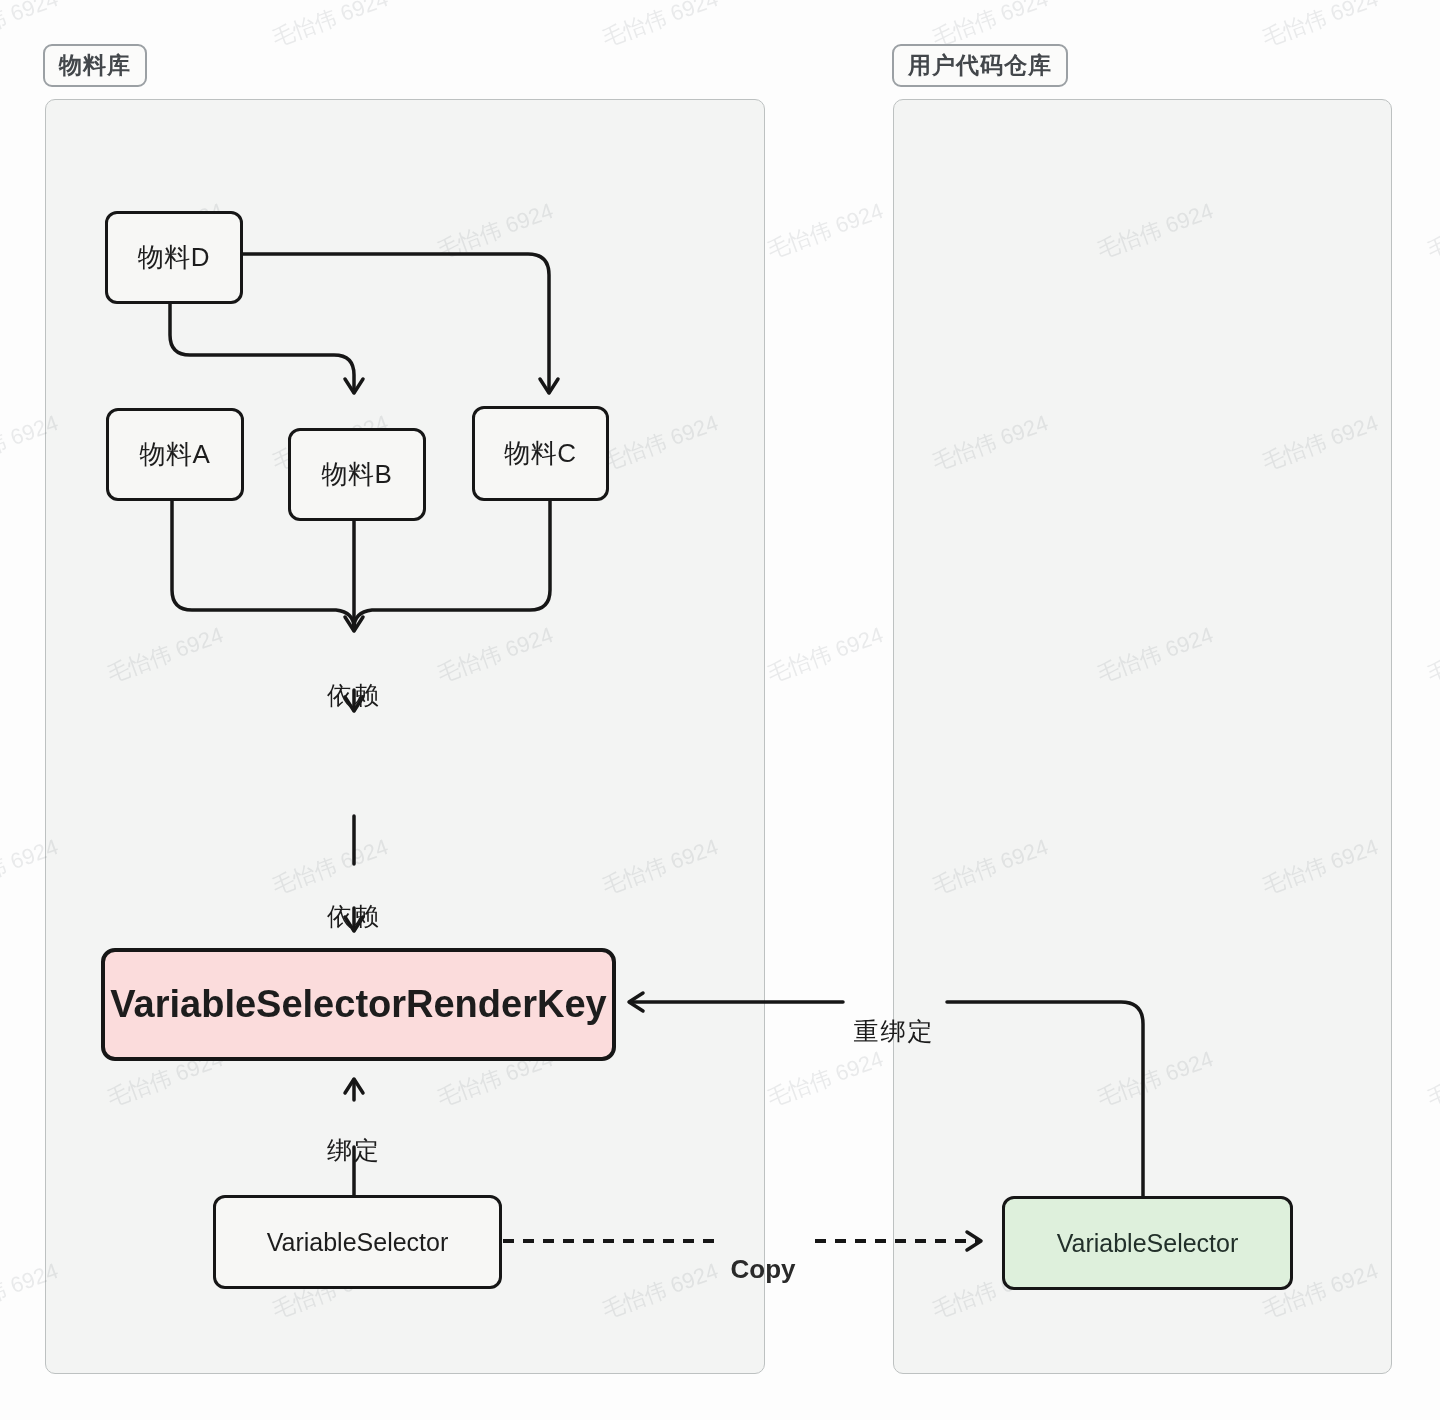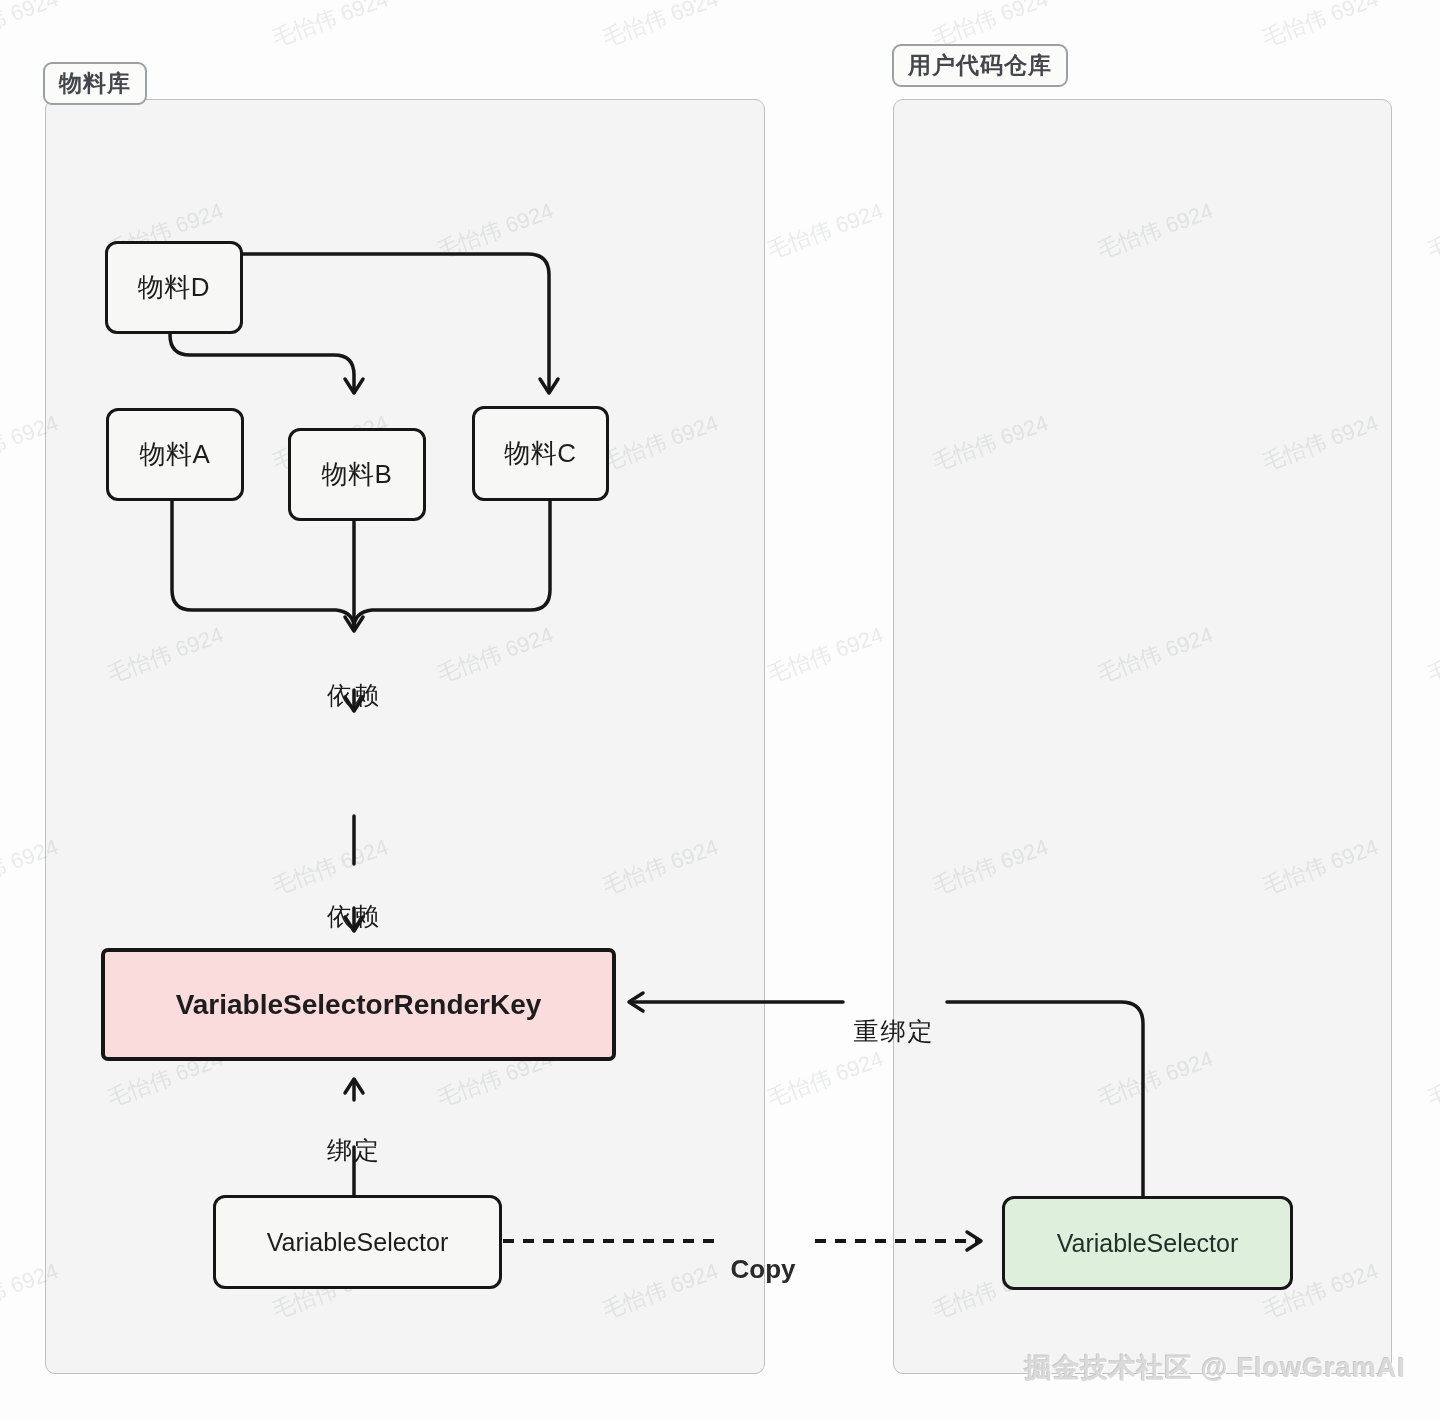--- a/index.html
+++ b/index.html
@@ -25,21 +25,21 @@
   
   .group-label{
     position:absolute;
     background:#fbfbfa;
     border:2px solid #9ba0a4;
     border-radius:9px;
     padding:4px 14px;
     font-size:23px;font-weight:bold;color:#43474b;
     z-index:5;letter-spacing:1px;
   }
-  .group-label.left{left:43px;top:44px;margin-top:18px;}
+  .group-label.left{left:43px;top:44px;}
   .group-label.right{left:892px;top:44px;}
 
   
   .wm-layer{position:absolute;inset:0;z-index:2;pointer-events:none;}
   .wm{
     position:absolute;white-space:nowrap;
     font-size:22px;font-weight:500;
     color:rgba(90,97,110,0.12);
     transform:rotate(-20deg);
   }
@@ -54,26 +54,26 @@
     position:absolute;
     display:flex;align-items:center;justify-content:center;
     background:#f7f7f5;
     border:3.5px solid #161616;
     border-radius:12px;
     font-size:26px;color:#1d1d1d;font-weight:500;
     z-index:4;letter-spacing:0.5px;
   }
   .node.pink{background:var(--pink,#fbdcdc);}
   .node.green{background:var(--green,#def0dc);font-weight:400;color:#22302a;}
-  .node.d{left:105px;top:211px;width:132px;height:87px;margin-top:30px;}
+  .node.d{left:105px;top:211px;width:132px;height:87px;}
   .node.a{left:106px;top:408px;width:132px;height:87px;}
   .node.b{left:288px;top:428px;width:132px;height:87px;}
   .node.c{left:472px;top:406px;width:131px;height:89px;}
   .node.inject{left:176px;top:727px;width:357px;height:89px;font-size:23px;font-weight:bold;letter-spacing:0;}
-  .node.renderkey{left:101px;top:948px;width:507px;height:105px;border-width:4px;border-radius:7px;font-size:28px;font-weight:bold;letter-spacing:0;}
+  .node.renderkey{left:101px;top:948px;width:507px;height:105px;border-width:4px;border-radius:14px;font-size:38px;font-weight:bold;letter-spacing:0;}
   .node.vsel-left{left:213px;top:1195px;width:283px;height:88px;font-weight:400;letter-spacing:0;font-size:25px;}
   .node.vsel-right{left:1002px;top:1196px;width:285px;height:88px;font-size:25px;letter-spacing:0;}
 
   
   .edge-label{
     position:absolute;transform:translate(-50%,-50%);
     font-size:25px;font-weight:500;color:#1b1b1b;
     z-index:5;letter-spacing:2px;white-space:nowrap;margin-top:29px;
   }
   .edge-label.latin{letter-spacing:0;font-weight:700;font-size:26px;color:#2a2a2a;}
@@ -169,15 +169,14 @@
   <div class="node pink renderkey">VariableSelectorRenderKey</div>
   <div class="node vsel-left">VariableSelector</div>
   <div class="node green vsel-right">VariableSelector</div>
 
   <div class="edge-label dep1">依赖</div>
   <div class="edge-label dep2">依赖</div>
   <div class="edge-label bind">绑定</div>
   <div class="edge-label rebind">重绑定</div>
   <div class="edge-label latin copy">Copy</div>
 
-  <div class="footer">掘金技术社区 @ FlowGramAI</div>
 
 </div>
 
 </body></html>

